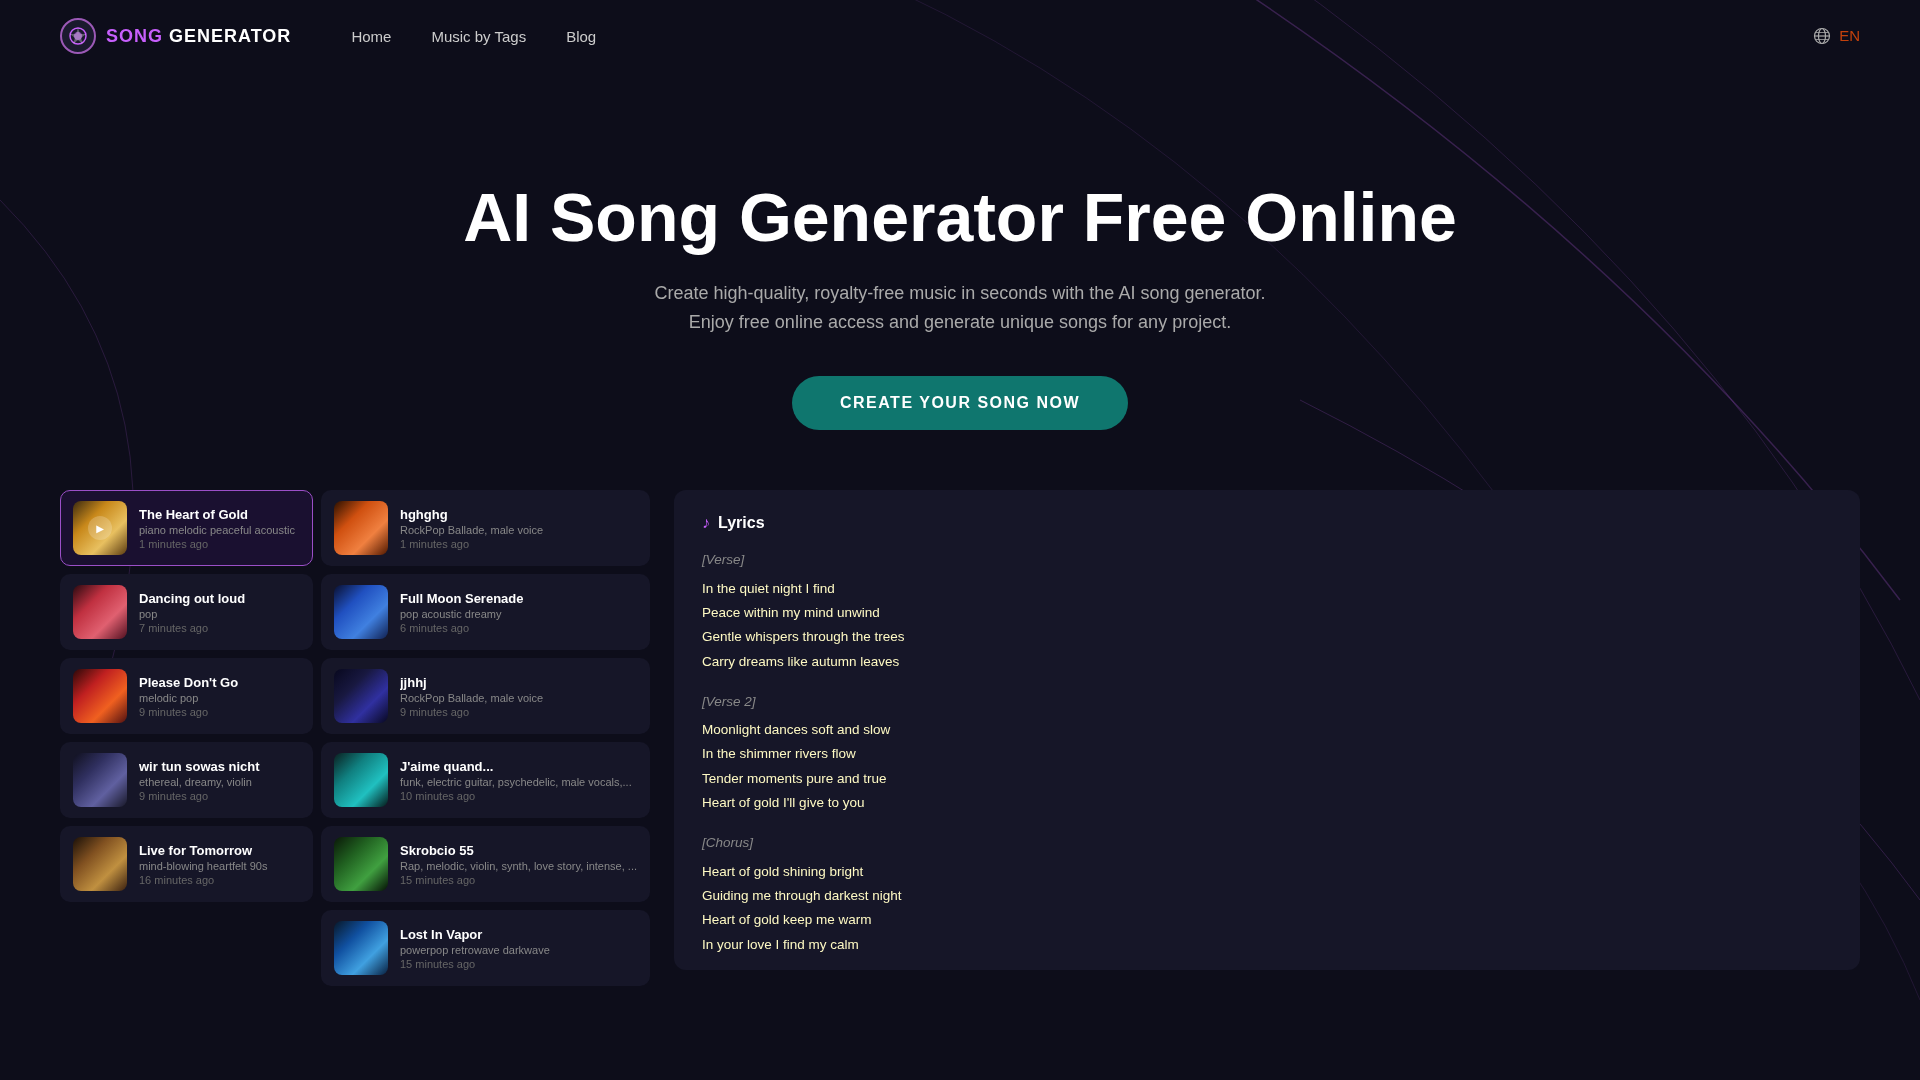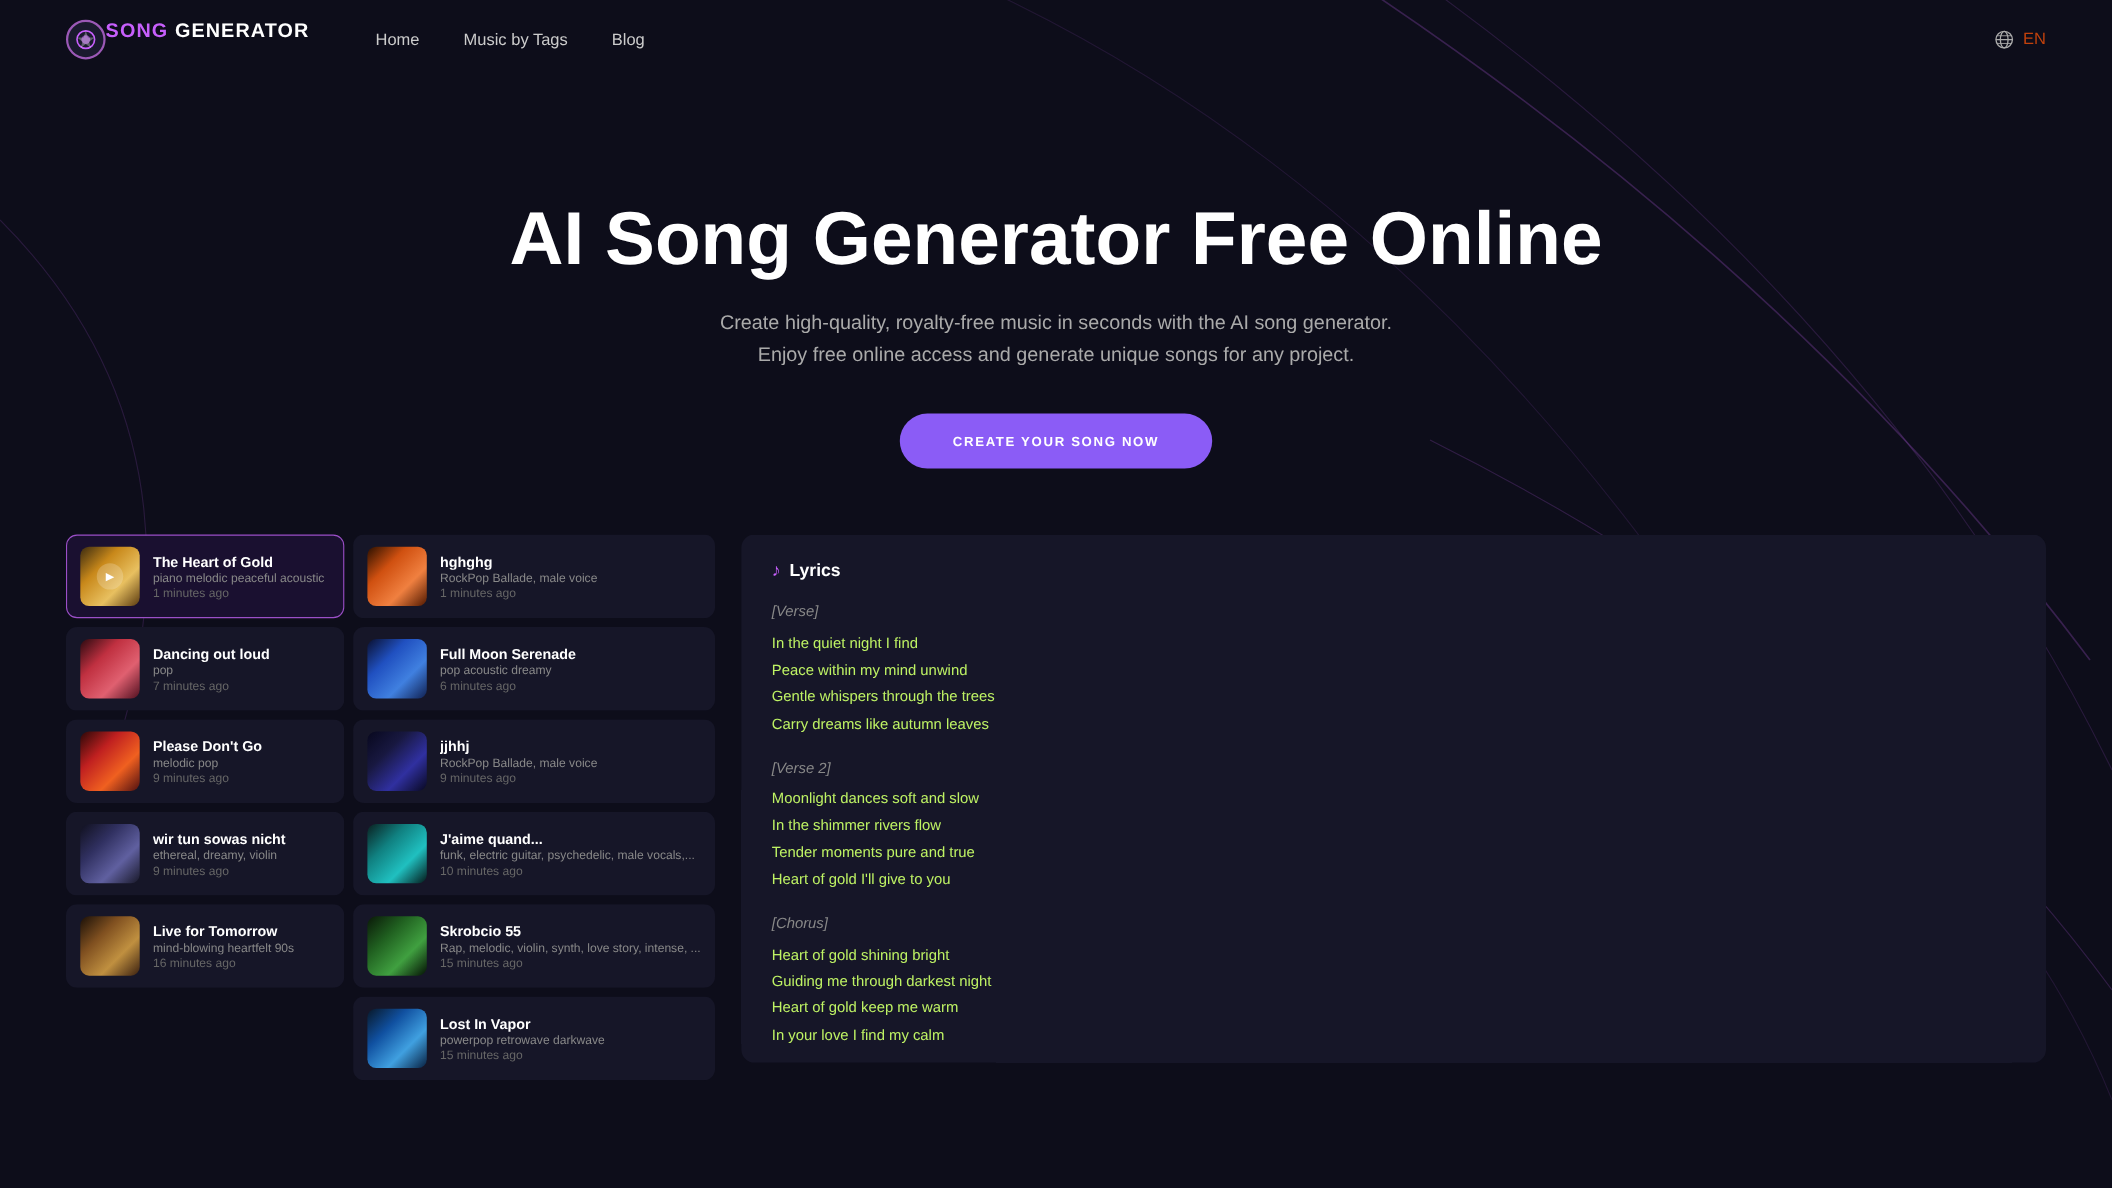--- a/index.html
+++ b/index.html
@@ -31,20 +31,22 @@
     header {
       position: relative;
       z-index: 10;
       display: flex;
       align-items: center;
       padding: 18px 60px;
       background: transparent;
     }
     .logo {
       display: flex;
+      align-items: center;
+      gap: 10px;
       margin-right: 60px;
     }
     .logo-icon {
       width: 36px;
       height: 36px;
       background: #1a1a2e;
       border-radius: 50%;
       display: flex;
       align-items: center;
       justify-content: center;
@@ -88,26 +90,26 @@
       margin-top: 28px;
     }
     .hero p {
       font-size: 18px;
       color: #aaa;
       max-width: 660px;
       margin: 0 auto 40px;
       line-height: 1.6;
     }
     .cta-btn {
-      background: #8b5cf6;
+      background: #0f766e;
       color: #fff;
       border: none;
       padding: 18px 48px;
       border-radius: 50px;
-      font-size: 12px;
+      font-size: 16px;
       font-weight: 700;
       letter-spacing: 1.5px;
       cursor: pointer;
       text-transform: uppercase;
       transition: background 0.2s;
     }
 
     
     .main-content {
       position: relative;
@@ -236,21 +238,21 @@
     }
     .lyrics-section {
       margin-bottom: 16px;
     }
     .lyrics-section-label {
       color: #888;
       font-style: italic;
       margin-bottom: 4px;
     }
     .lyrics-line {
-      color: #bef264;
+      color: #fef9c3;
     }
   </style>
 </head>
 <body>
 
 <div class="bg-arcs">
   <svg viewBox="0 0 1920 1080" preserveAspectRatio="xMidYMid slice">
 
     <path d="M 1100 -100 Q 1600 200 1900 600" stroke="#9b4fc7" stroke-width="1.5" fill="none" opacity="0.3"></path>
     <path d="M 1200 -80 Q 1700 250 1920 700" stroke="#9b4fc7" stroke-width="1" fill="none" opacity="0.2"></path>

